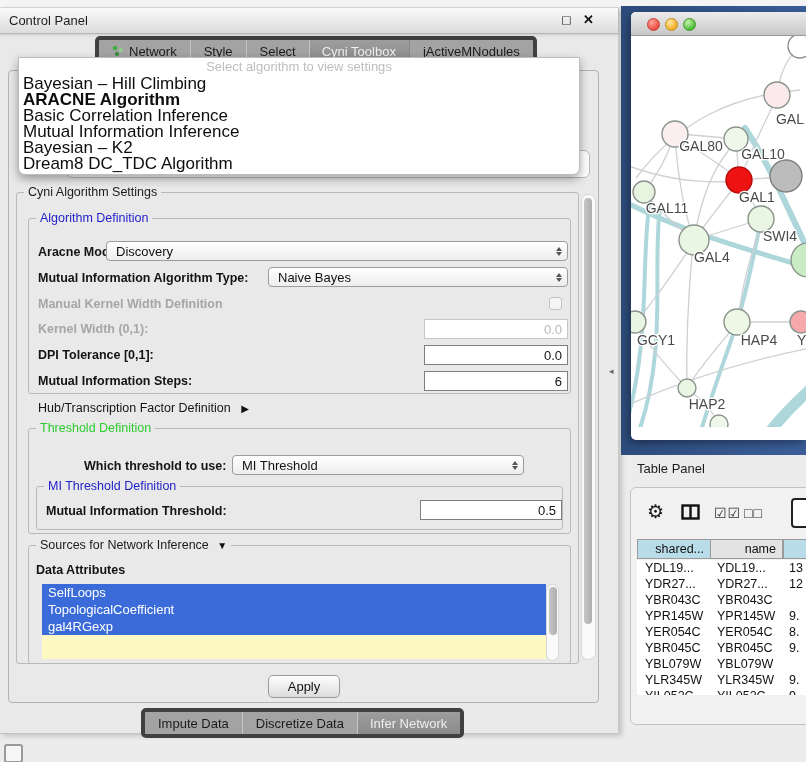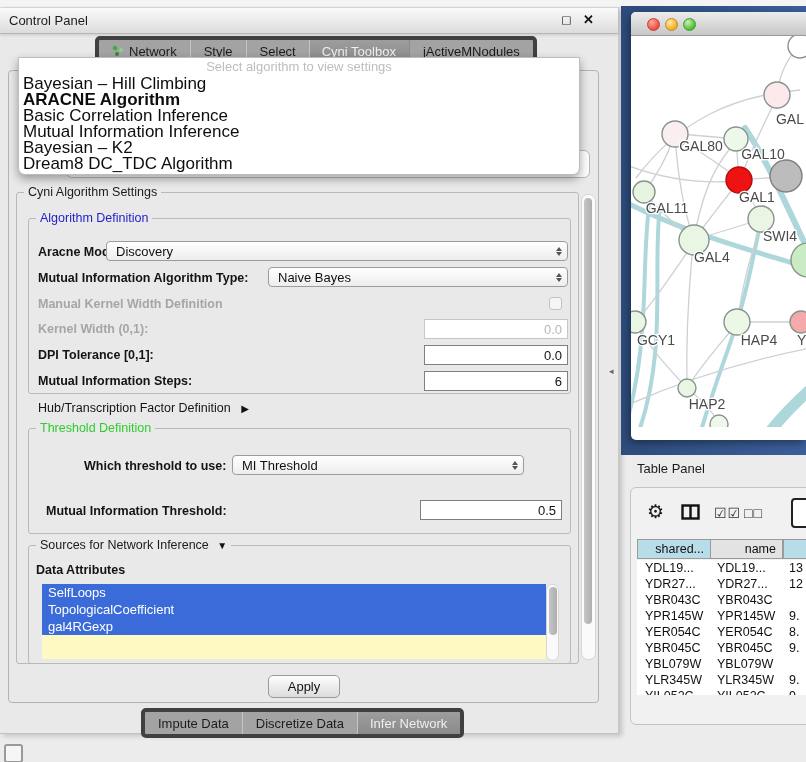--- a/index.html
+++ b/index.html
@@ -248,20 +248,23 @@
 
   <span class="abs flabel" style="left:84px;top:451px;">Which threshold to use:</span>
   <div class="abs combo" style="left:232px;top:447px;width:292px;">
     <span>MI Threshold</span>
     <span class="arr">
         <i class="up"></i>
         <i class="dn"></i>
       </span>
   </div>
 
+  <div id="mi-group" class="abs groupbox">
+    <span class="gtitle blue">MI Threshold Definition</span>
+  </div>
   <span class="abs flabel" style="left:46px;top:496px;">Mutual Information Threshold:</span>
   <input class="abs tfield" style="left: 420px; top: 492px; width: 142px;" value="0.5">
 
   <div id="sources-group" class="abs groupbox">
     <span class="gtitle">
       <span>Sources for Network Inference</span>
       <span class="arrowglyph" style="margin-left:5px;">▼</span>
     </span>
   </div>
   <span class="abs flabel" style="left:36px;top:555px;">Data Attributes</span>

